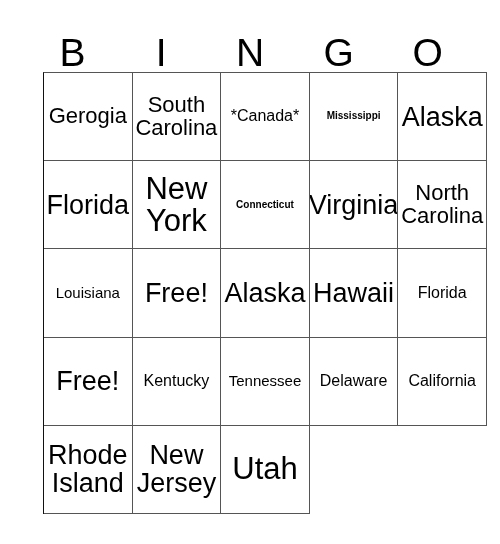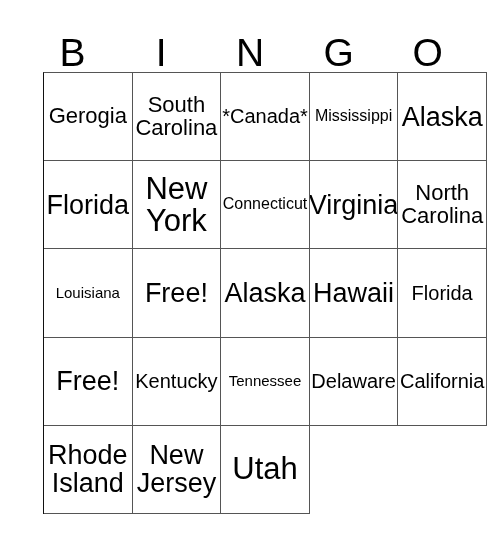--- a/index.html
+++ b/index.html
@@ -70,23 +70,23 @@
   .cell-text {
     display: block;
     line-height: 1.04;
     white-space: pre-line;
     color: #000000;
   }
   
   .fs-xxl .cell-text { font-size: 31px; }
   .fs-xl  .cell-text { font-size: 27px; }
   .fs-lg  .cell-text { font-size: 22px; }
-  .fs-md  .cell-text { font-size: 20px; text-align: center; }
+  .fs-md  .cell-text { font-size: 16px; text-align: center; }
   .fs-sm  .cell-text { font-size: 15px; }
-  .fs-xs  .cell-text { font-size: 16px; }
+  .fs-xs  .cell-text { font-size: 10px; font-weight: bold; }
 </style>
 </head>
 <body>
 
 <div id="card">
 
   <div id="header-row">
     <div class="header-letter">B</div>
     <div class="header-letter">I</div>
     <div class="header-letter">N</div>

